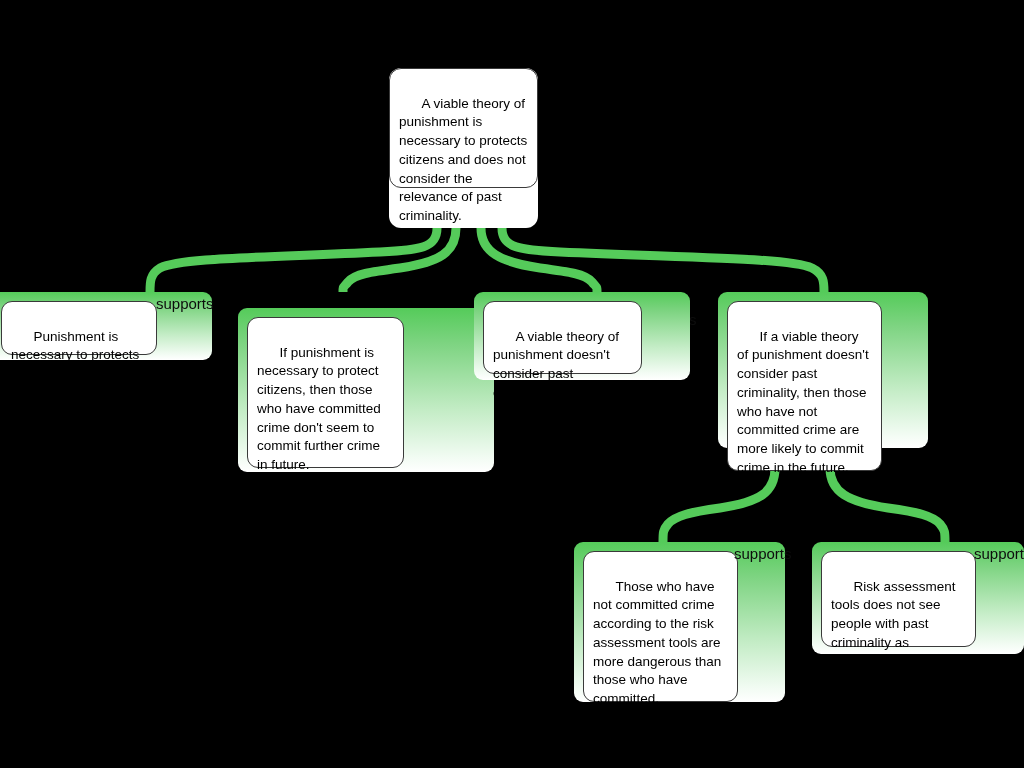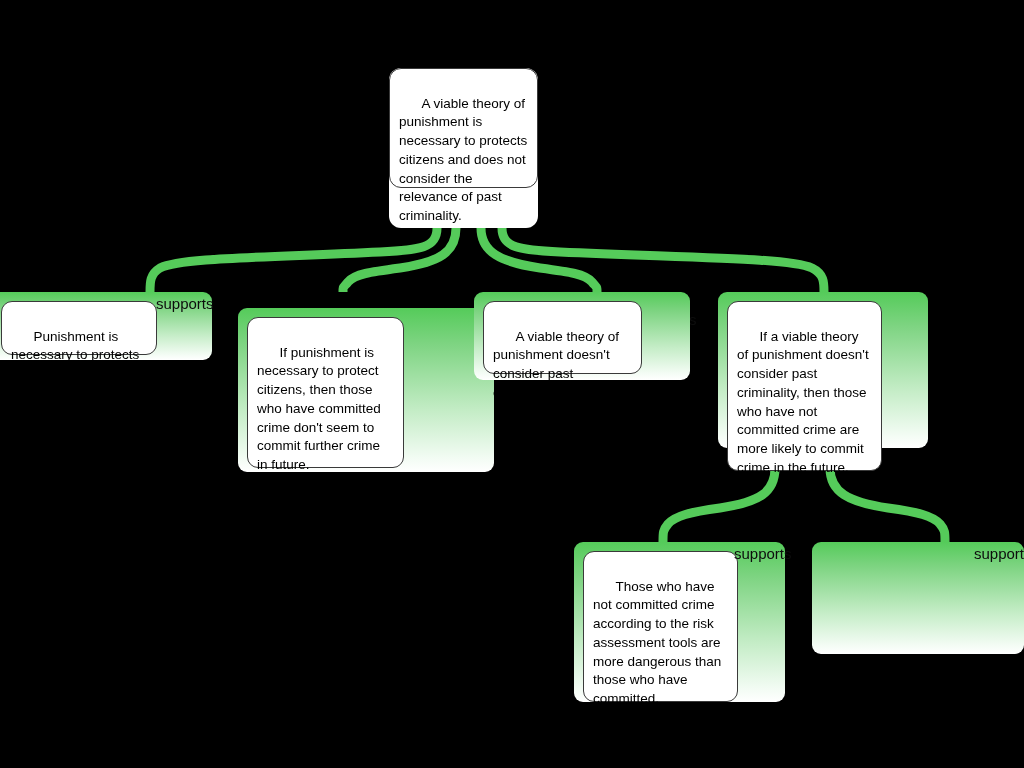--- a/index.html
+++ b/index.html
@@ -113,16 +113,19 @@
   </div>
 
   <div class="node" style="left:574px; top:542px; width:211px; height:160px;">
     <div class="node-inner" style="width:155px; height:151px;">
       <span>Those who have not committed crime according to the risk assessment tools are more dangerous than those who have committed.</span>
     </div>
     <div class="supports-label" style="left:160px;">supports</div>
   </div>
 
   <div class="node" style="left:812px; top:542px; width:212px; height:112px;">
+    <div class="node-inner" style="width:155px; height:96px;">
+      <span>Risk assessment tools does not see people with past criminality as dangerous.</span>
+    </div>
     <div class="supports-label" style="left:162px;">supports</div>
   </div>
 
 </div>
 
 </body></html>

